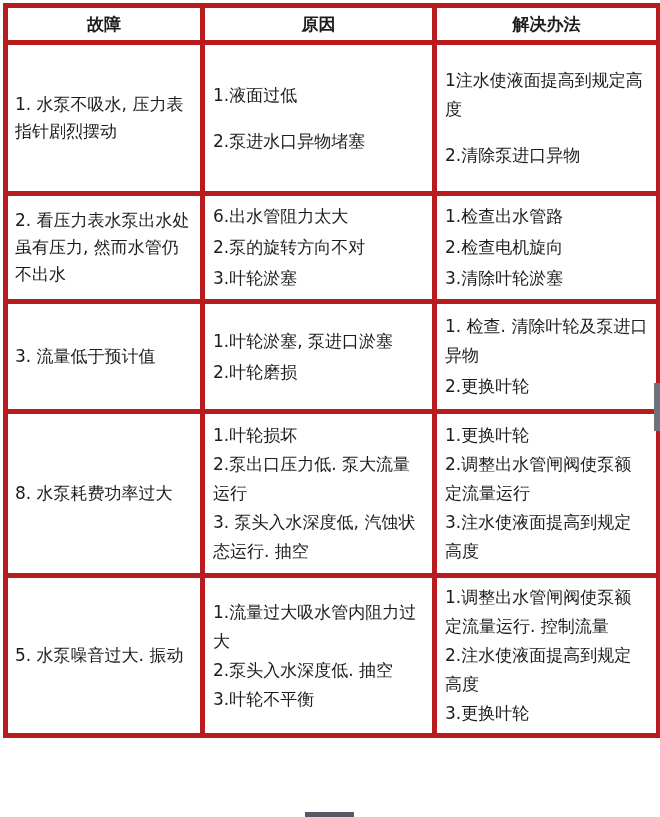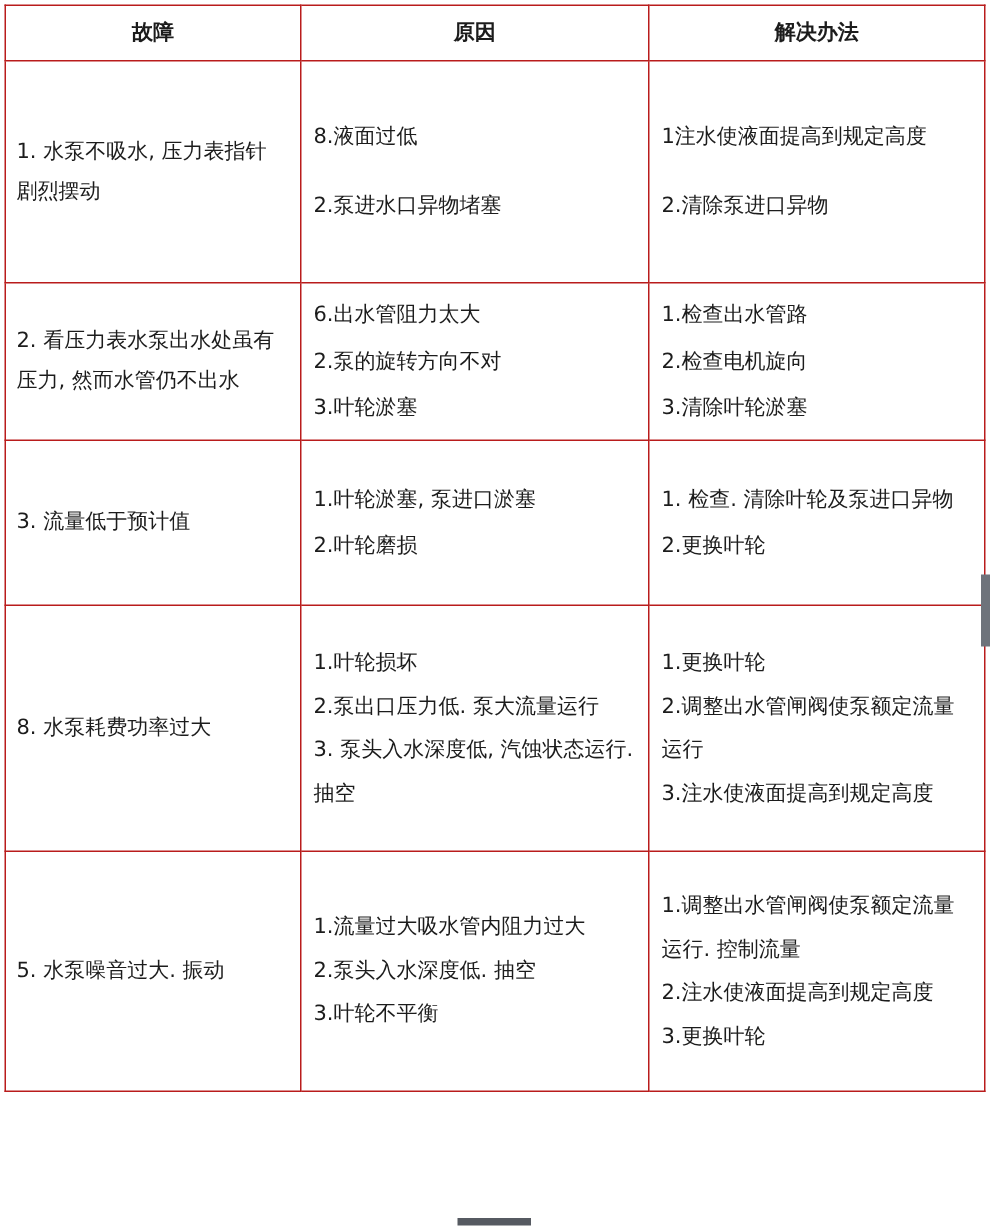--- a/index.html
+++ b/index.html
@@ -13,22 +13,22 @@
   }
   .page { position: absolute; inset: 0; }
   table.fault-table {
     position: absolute;
     left: 3px; top: 3px;
     width: 653px;
     border-collapse: collapse;
     table-layout: fixed;
   }
   th, td {
-    border: 1px solid #b91c1c;
-    font-size: 14px;
+    border: 5px solid #b91c1c;
+    font-size: 17px;
     font-weight: normal;
   }
   thead tr { height: 37px; }
   th { text-align: center; font-weight: bold; padding: 2px; }
   td { vertical-align: middle; padding: 4px 8px 4px 8px; line-height: 27px; }
   td.c-fault { padding-left: 7px; padding-right: 10px; }
   .item { line-height: 29px; margin: 2px 0; }
   
   tbody tr:nth-child(1) { height: 148px; }
   tbody tr:nth-child(2) { height: 105px; }
@@ -65,21 +65,21 @@
       <tr>
           <th>故障</th>
           <th>原因</th>
           <th>解决办法</th>
         </tr>
     </thead>
     <tbody>
         <tr>
           <td class="c-fault">1. 水泵不吸水, 压力表指针剧烈摆动</td>
           <td class="c-list">
-            <div class="item">8.液面过低</div>
+            <div class="item">1.液面过低</div>
             <div class="item">2.泵进水口异物堵塞</div>
           </td>
           <td class="c-list">
             <div class="item">1注水使液面提高到规定高度</div>
             <div class="item">2.清除泵进口异物</div>
           </td>
         </tr>
         <tr>
           <td class="c-fault">2. 看压力表水泵出水处虽有压力, 然而水管仍不出水</td>
           <td class="c-list">

